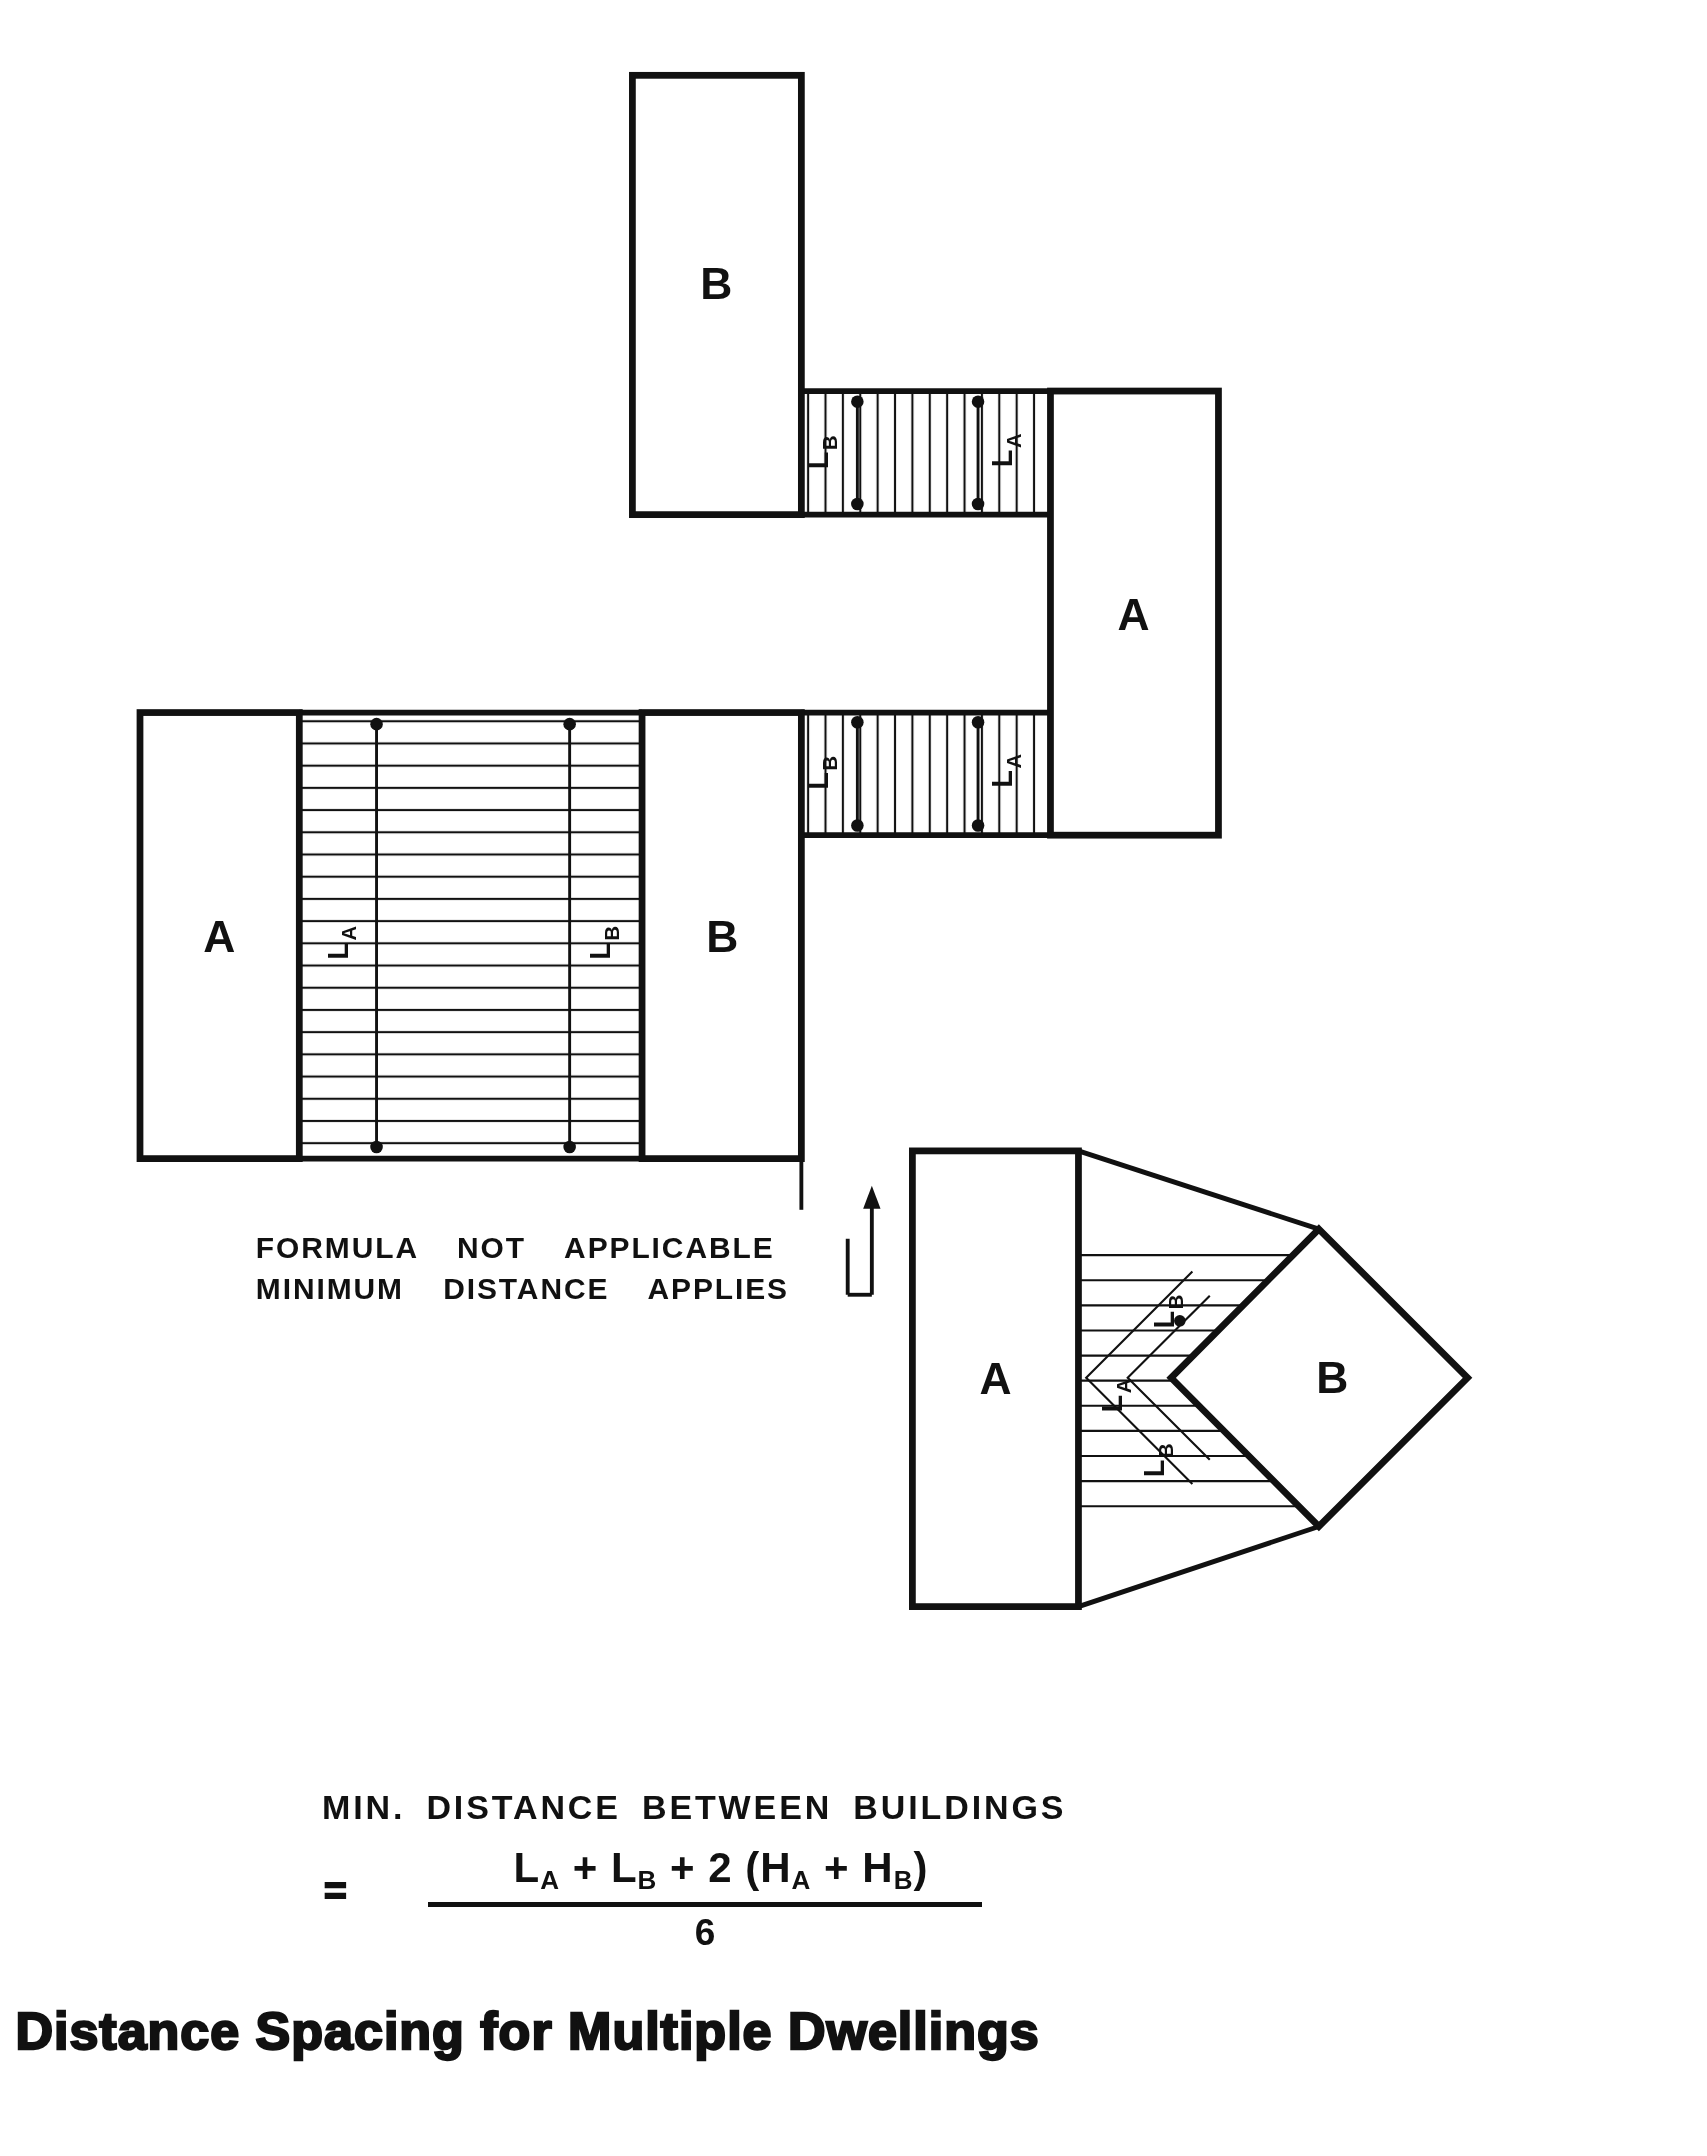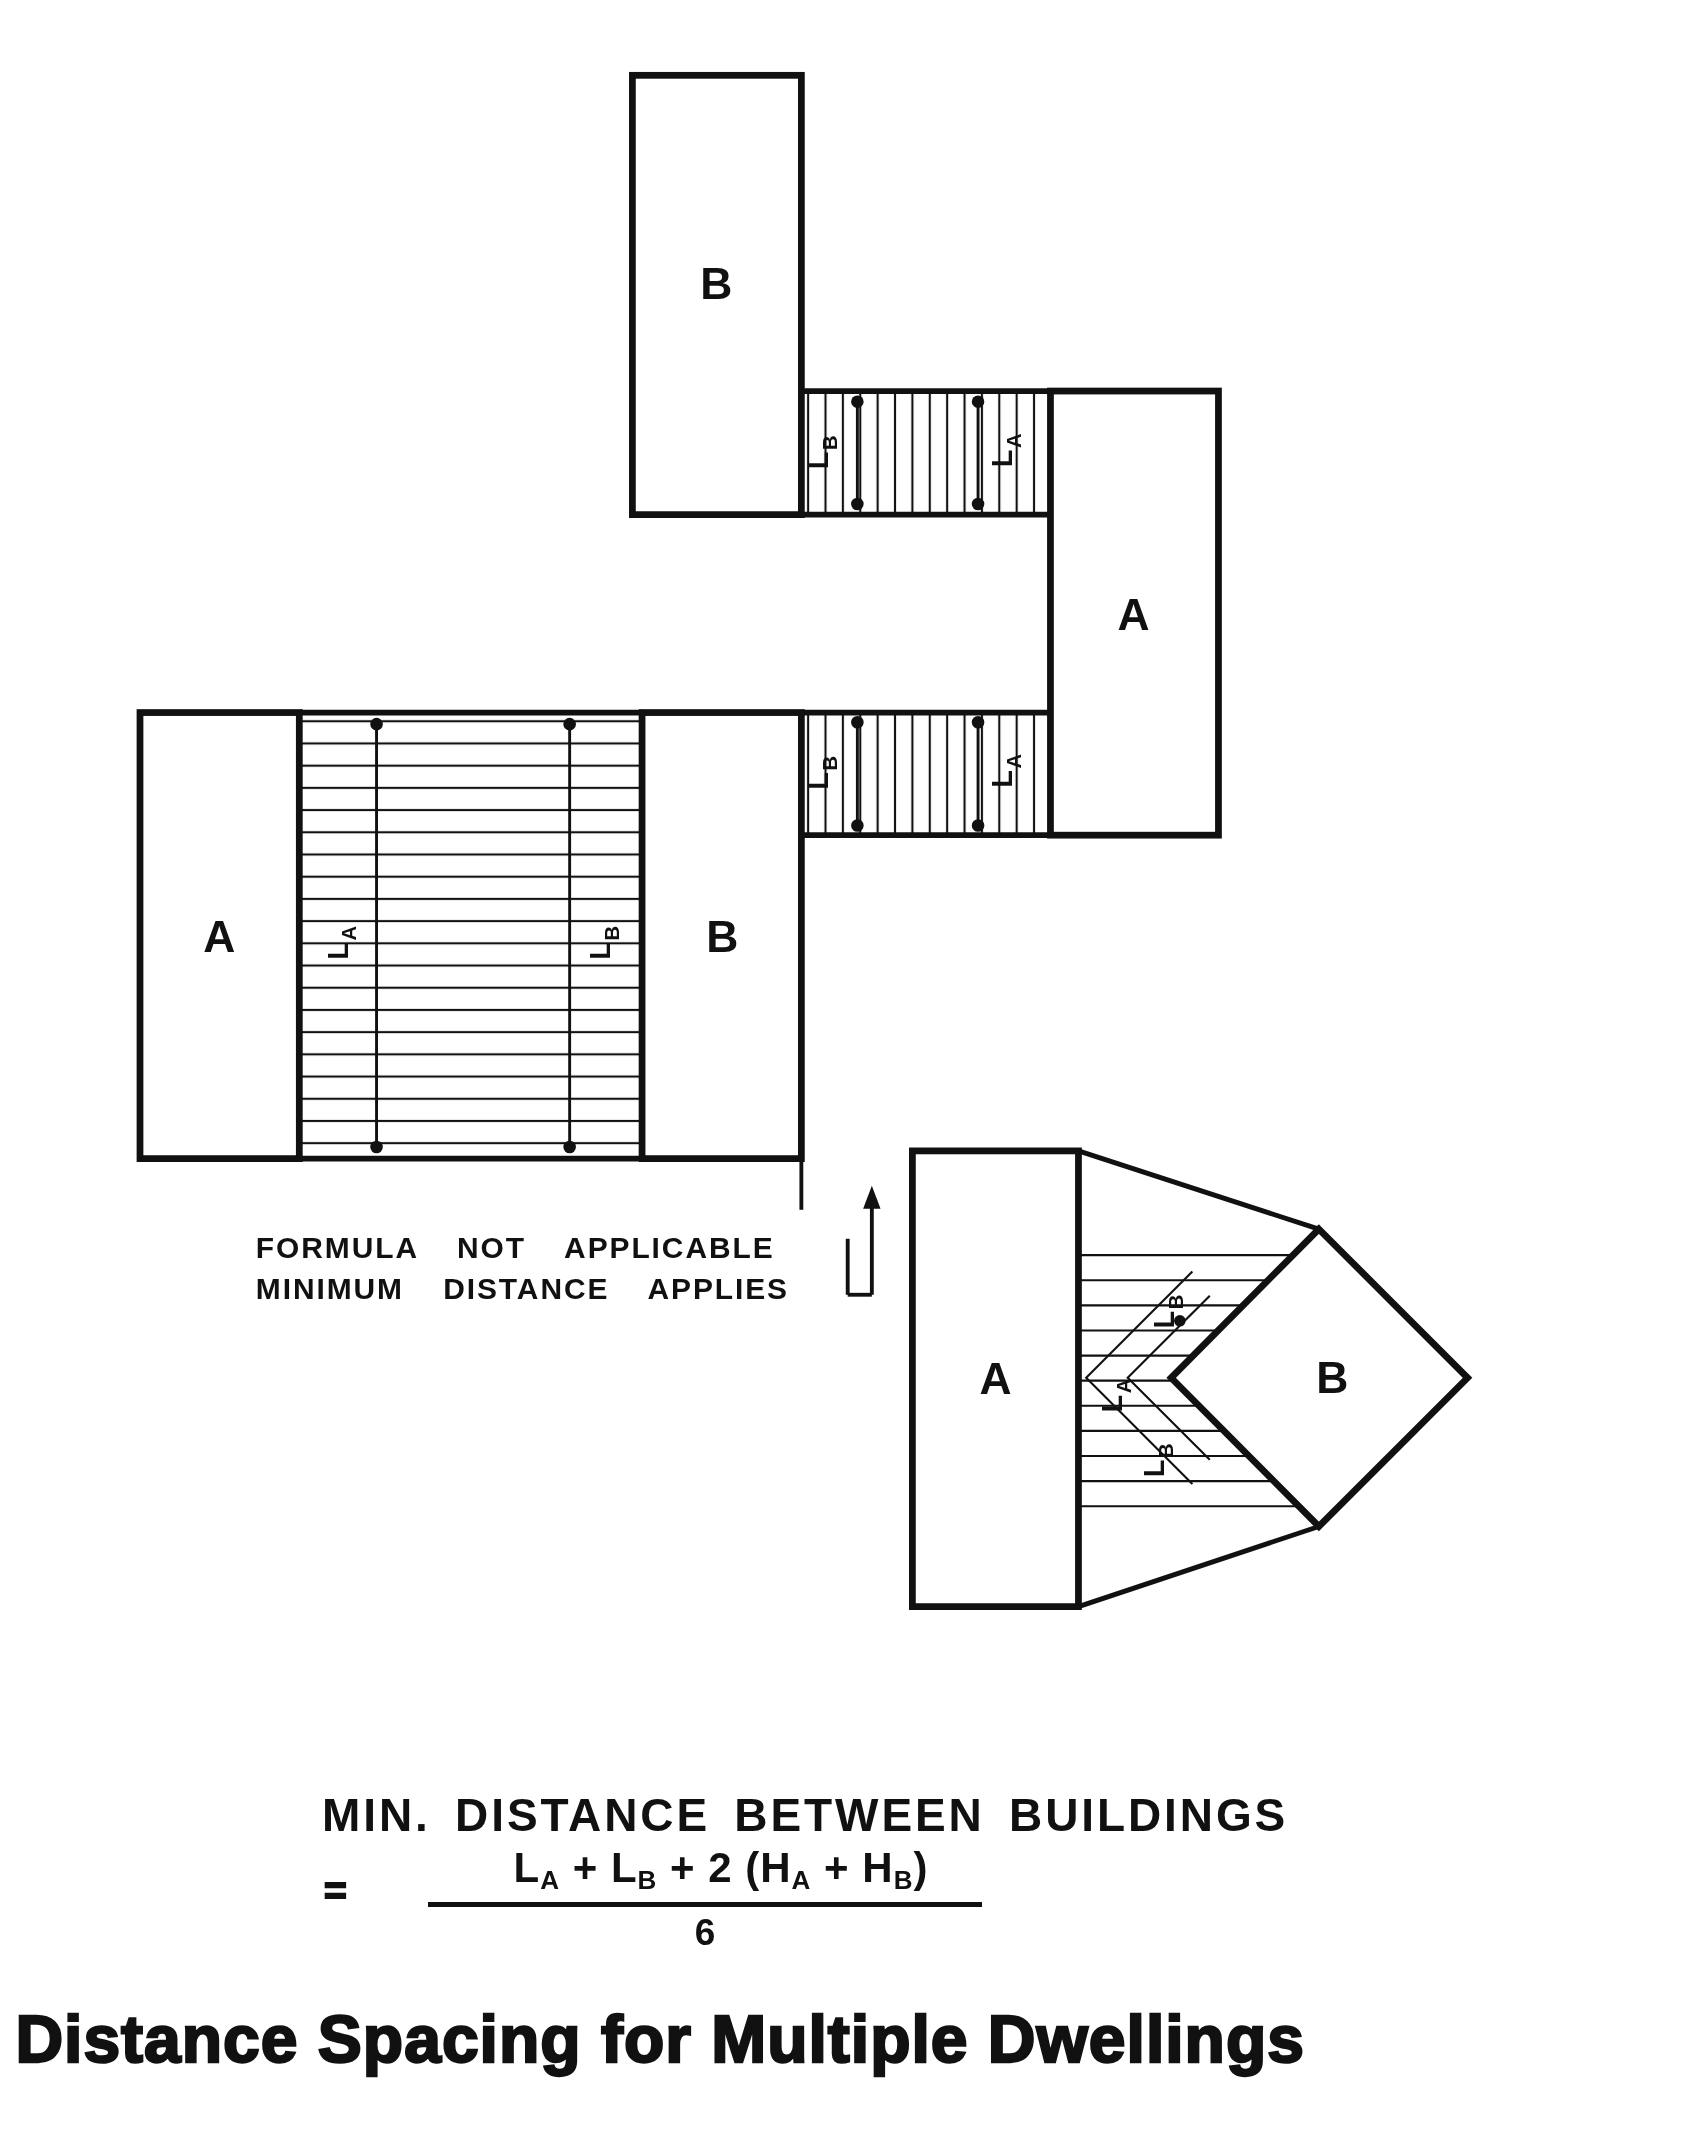--- a/index.html
+++ b/index.html
@@ -16,27 +16,27 @@
   .border{stroke:#111;stroke-width:6;}
   .mline{stroke:#111;stroke-width:3;}
   .thin{stroke:#111;stroke-width:2.2;fill:none;}
   .wedge{stroke:#111;stroke-width:5;}
   .dot{fill:#111;}
   .bldg-label{font-size:46px;font-weight:bold;fill:#111;text-anchor:middle;}
   .mlbl{font-size:30px;font-weight:bold;fill:#111;}
   .mlbl-sub{font-size:21px;font-weight:bold;fill:#111;}
   .note-text{font-size:31px;font-weight:bold;fill:#111;letter-spacing:2px;word-spacing:30px;}
   .ptr{stroke:#111;stroke-width:4;fill:none;}
-  #formula-heading{position:absolute;left:322px;top:1788px;font-size:46px;font-weight:bold;letter-spacing:2.9px;word-spacing:8.7px;white-space:nowrap;}
+  #formula-heading{position:absolute;left:322px;top:1788px;font-size:34px;font-weight:bold;letter-spacing:2.9px;word-spacing:8.7px;white-space:nowrap;}
   #formula-eq{position:absolute;left:324px;top:1869px;font-size:39px;font-weight:900;-webkit-text-stroke:1.9px #111;}
   #formula-num{position:absolute;left:444px;top:1844px;width:554px;text-align:center;font-size:42px;font-weight:bold;letter-spacing:1px;white-space:nowrap;}
   #formula-num sub{font-size:0.62em;vertical-align:-0.28em;}
   #formula-bar{position:absolute;left:428px;top:1902px;width:554px;height:4.8px;background:#111;}
   #formula-den{position:absolute;left:428px;top:1912px;width:554px;text-align:center;font-size:37px;font-weight:bold;}
-  #page-title{position:absolute;left:15.4px;top:2001px;width:1684px;font-size:66px;font-weight:bold;letter-spacing:1px;white-space:nowrap;-webkit-text-stroke:2.4px #111;}
+  #page-title{position:absolute;left:15.4px;top:2001px;width:1684px;font-size:52px;font-weight:bold;letter-spacing:1px;white-space:nowrap;-webkit-text-stroke:2.4px #111;}
 </style>
 </head>
 <body>
 
 <div class="page">
 
   <svg class="diagram" width="1707" height="2156" viewBox="0 0 1768 2233" xmlns="http://www.w3.org/2000/svg">
     <defs>
       <pattern id="vhatch" patternUnits="userSpaceOnUse" width="18" height="18">
         <line x1="9" y1="0" x2="9" y2="18" stroke="#111" stroke-width="2.2"></line>

